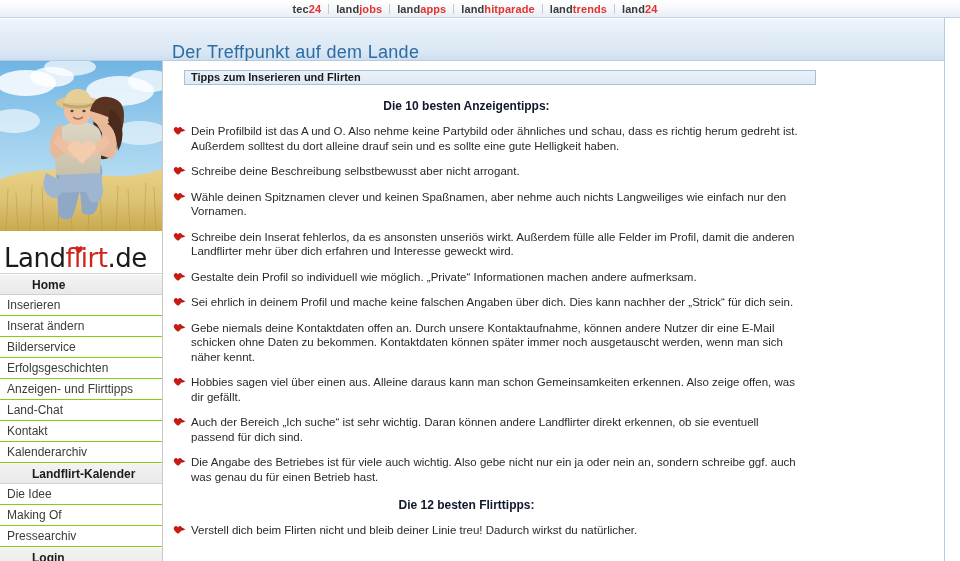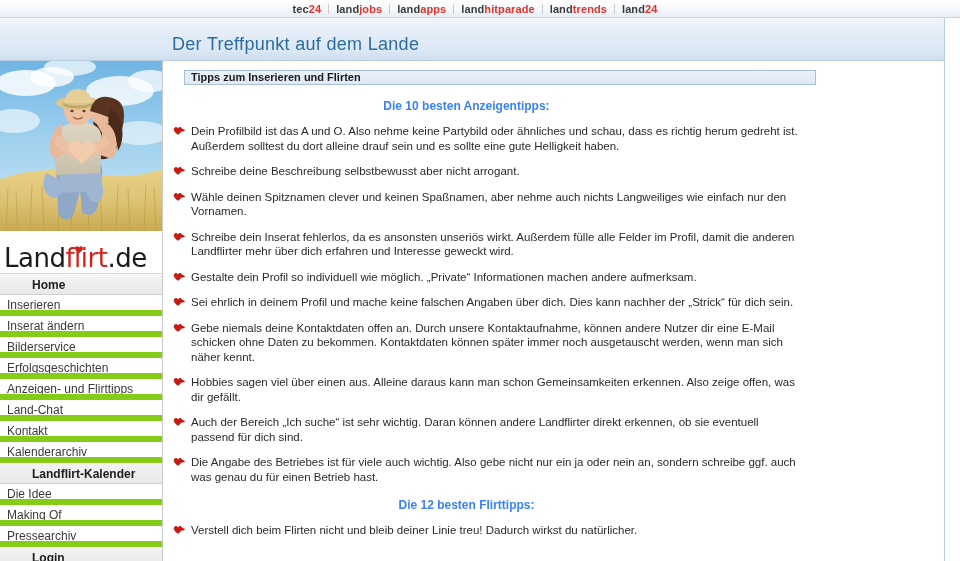--- a/index.html
+++ b/index.html
@@ -70,21 +70,21 @@
   
   .header-band {
     position: absolute;
     left: 0; top: 19px;
     width: 944px; height: 42px;
     background: linear-gradient(to bottom, #eef4fa 0%, #e2ecf7 45%, #dbe8f5 75%, #cfdff0 100%);
     border-bottom: 1px solid #b9cbdf;
   }
   .site-title {
     position: absolute;
-    left: 172px; top: 34px;
+    left: 172px; top: 42px;
     font-size: 18px;
     color: #2d6ca2;
     letter-spacing: 0.3px;
     white-space: nowrap;
   }
 
   
   .sidebar {
     position: absolute;
     left: 0; top: 61px;
@@ -129,21 +129,21 @@
   }
 
   
   .nav { border-top: 1px solid #d2d2d2; }
   .nav-item {
     height: 21px;
     line-height: 21px;
     padding-left: 7px;
     font-size: 12px;
     color: #3b3b3b;
-    border-bottom: 6px solid #84cc16;
+    border-bottom: 1px solid #84cc16;
     background: #ffffff;
     cursor: pointer;
     white-space: nowrap;
     overflow: hidden;
   }
   .nav-item.section {
     font-weight: bold;
     color: #1c1c1c;
     background: linear-gradient(to bottom, #f3f3f3 0%, #e9e9e9 100%);
     border-bottom: 1px solid #cfcfcf;
@@ -172,21 +172,21 @@
     color: #1a1a1a;
     line-height: 13px;
     padding-left: 6px;
     white-space: nowrap;
   }
 
   .tips-heading {
     text-align: center;
     font-size: 12px;
     font-weight: bold;
-    color: #3b82f6;
+    color: #0f172a;
     margin: 14px 0 0 0;
     padding-right: 175px;
   }
   .tips-heading.second { }
 
   .tip {
     position: relative;
     margin: 11px 0 0 8px;
     padding-left: 19px;
     width: 630px;

